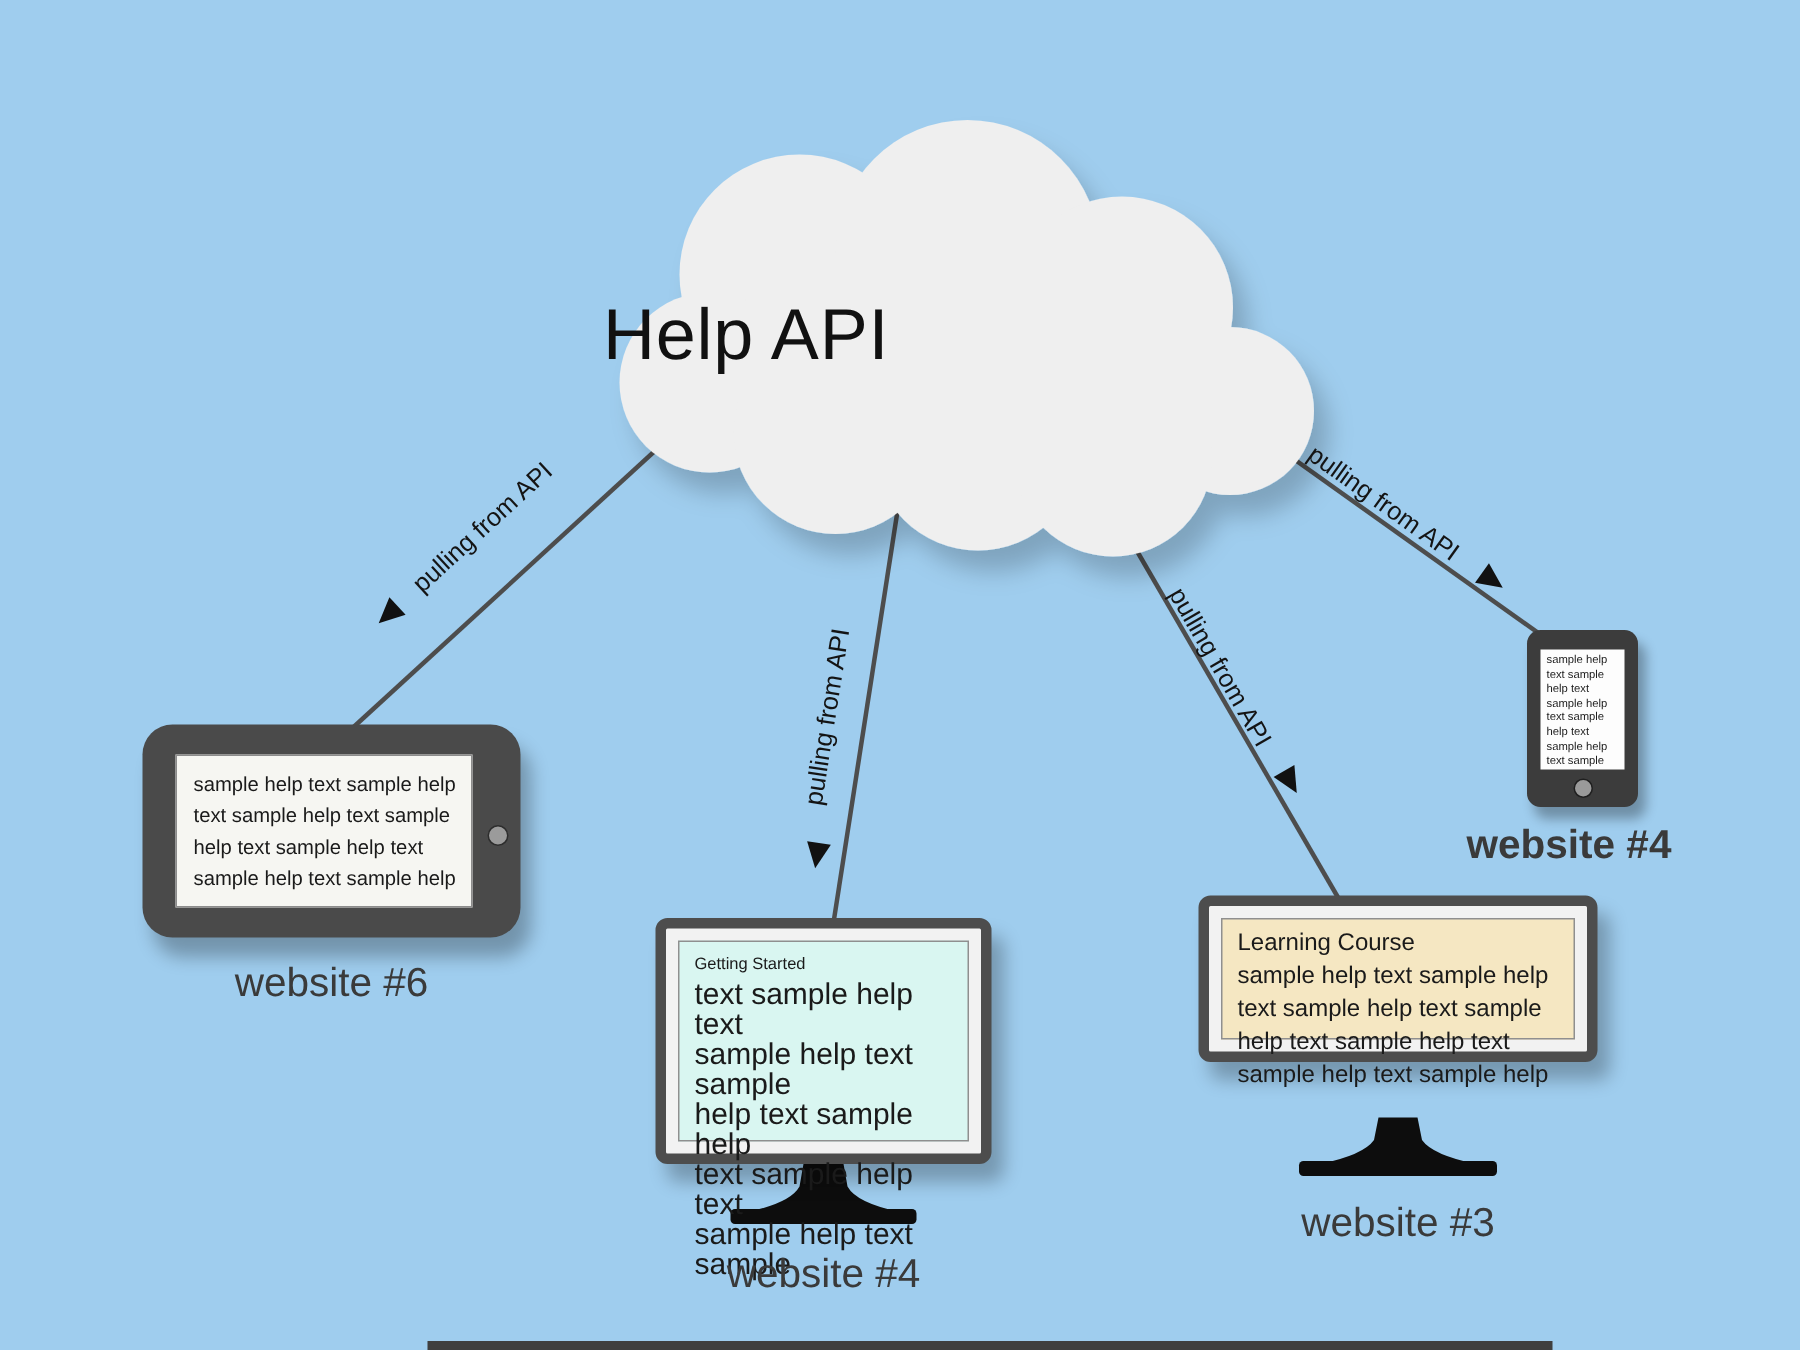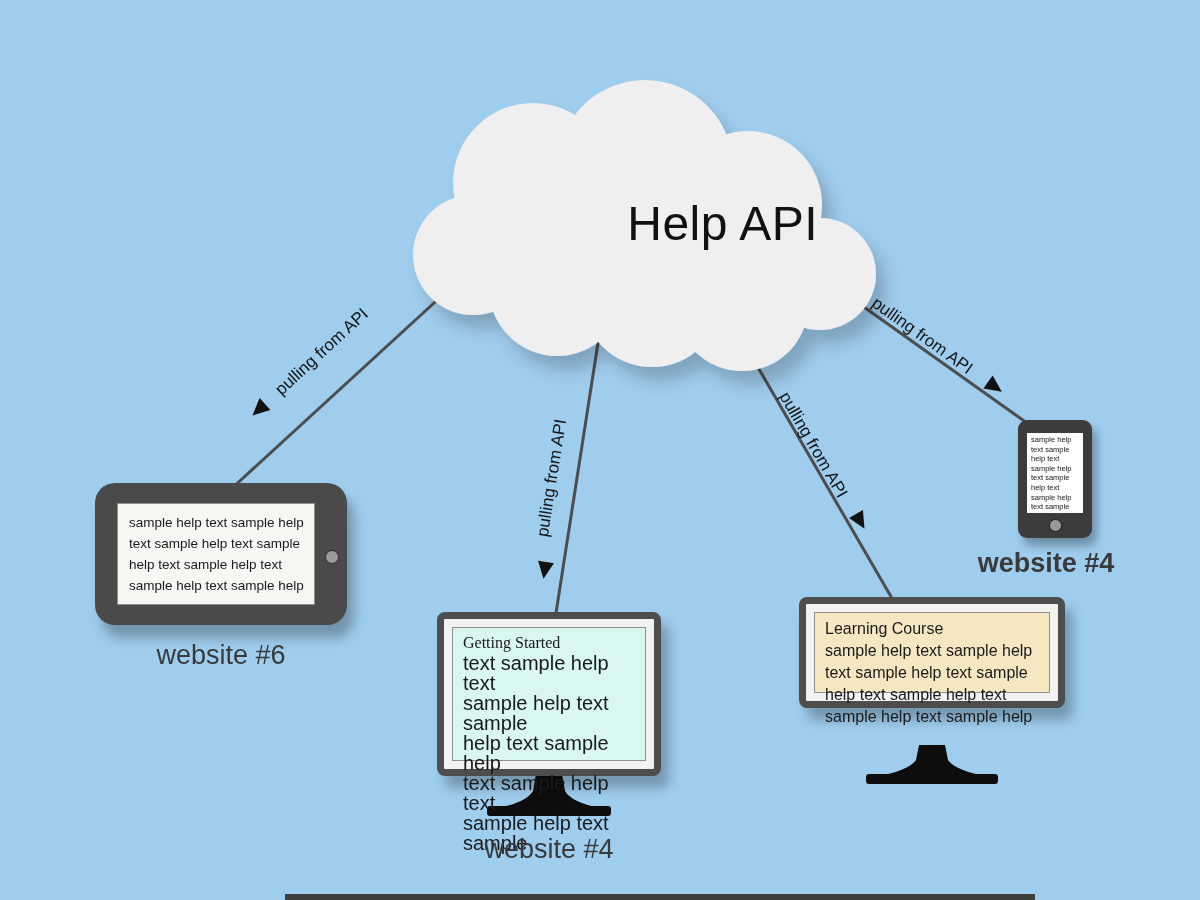--- a/index.html
+++ b/index.html
@@ -6,22 +6,22 @@
   .stage{
     position:relative;width:1200px;height:900px;overflow:hidden;
     background:#9fcdee;
     font-family:"Liberation Sans", sans-serif;
     color:#1a1a1a;
   }
   .overlay{position:absolute;left:0;top:0;}
 
   
   .cloud-title{
-    position:absolute;left:418px;top:196px;width:400px;
-    text-align:right;font-size:48px;font-weight:400;color:#111;
+    position:absolute;left:402px;top:196px;width:400px;
+    text-align:left;font-size:48px;font-weight:400;color:#111;
     letter-spacing:0.5px;
   }
 
   
   .conn-label{
     position:absolute;white-space:nowrap;font-size:17px;color:#141414;
     transform-origin:center center;
   }
   .conn-label.l1{left:322px;top:352px;transform:translate(-50%,-50%) rotate(-42.5deg);}
   .conn-label.l2{left:552px;top:478px;transform:translate(-50%,-50%) rotate(-81deg);}
@@ -51,21 +51,21 @@
     border-radius:8px;box-sizing:border-box;
     box-shadow:8px 12px 12px rgba(0,0,0,0.26);
     padding:8px;
   }
   .monitor .screen{
     width:100%;height:100%;box-sizing:border-box;border:1px solid #8f8f8f;
     padding:5px 10px;
   }
   .monitor.m2{left:437px;top:612px;width:224px;height:164px;}
   .monitor.m2 .screen{background:#d9f6f1;}
-  .monitor.m2 .screen-heading{font-size:16px;line-height:20px;font-family:Liberation Serif, serif;}
+  .monitor.m2 .screen-heading{font-size:11px;line-height:20px;}
   .monitor.m2 .screen-text{font-size:20px;line-height:20px;}
   .monitor.m3{left:799px;top:597px;width:266px;height:111px;}
   .monitor.m3 .screen{background:#f5e7c2;}
   .monitor.m3 .screen-heading{font-size:16px;line-height:22px;}
   .monitor.m3 .screen-text{font-size:16px;line-height:22px;}
 
   
   .phone{
     position:absolute;left:1018px;top:420px;width:74px;height:118px;
     background:#3c3c3c;border-radius:9px;
@@ -177,20 +177,21 @@
 
   <div class="monitor m3">
     <div class="screen">
       <div class="screen-heading">Learning Course</div>
       <div class="screen-text">sample help text sample help
 text sample help text sample
 help text sample help text
 sample help text sample help</div>
     </div>
   </div>
+  <div class="site-label s3">website #3</div>
 
   <div class="phone">
     <div class="screen">
       <div class="screen-text">sample help
 text sample
 help text
 sample help
 text sample
 help text
 sample help

